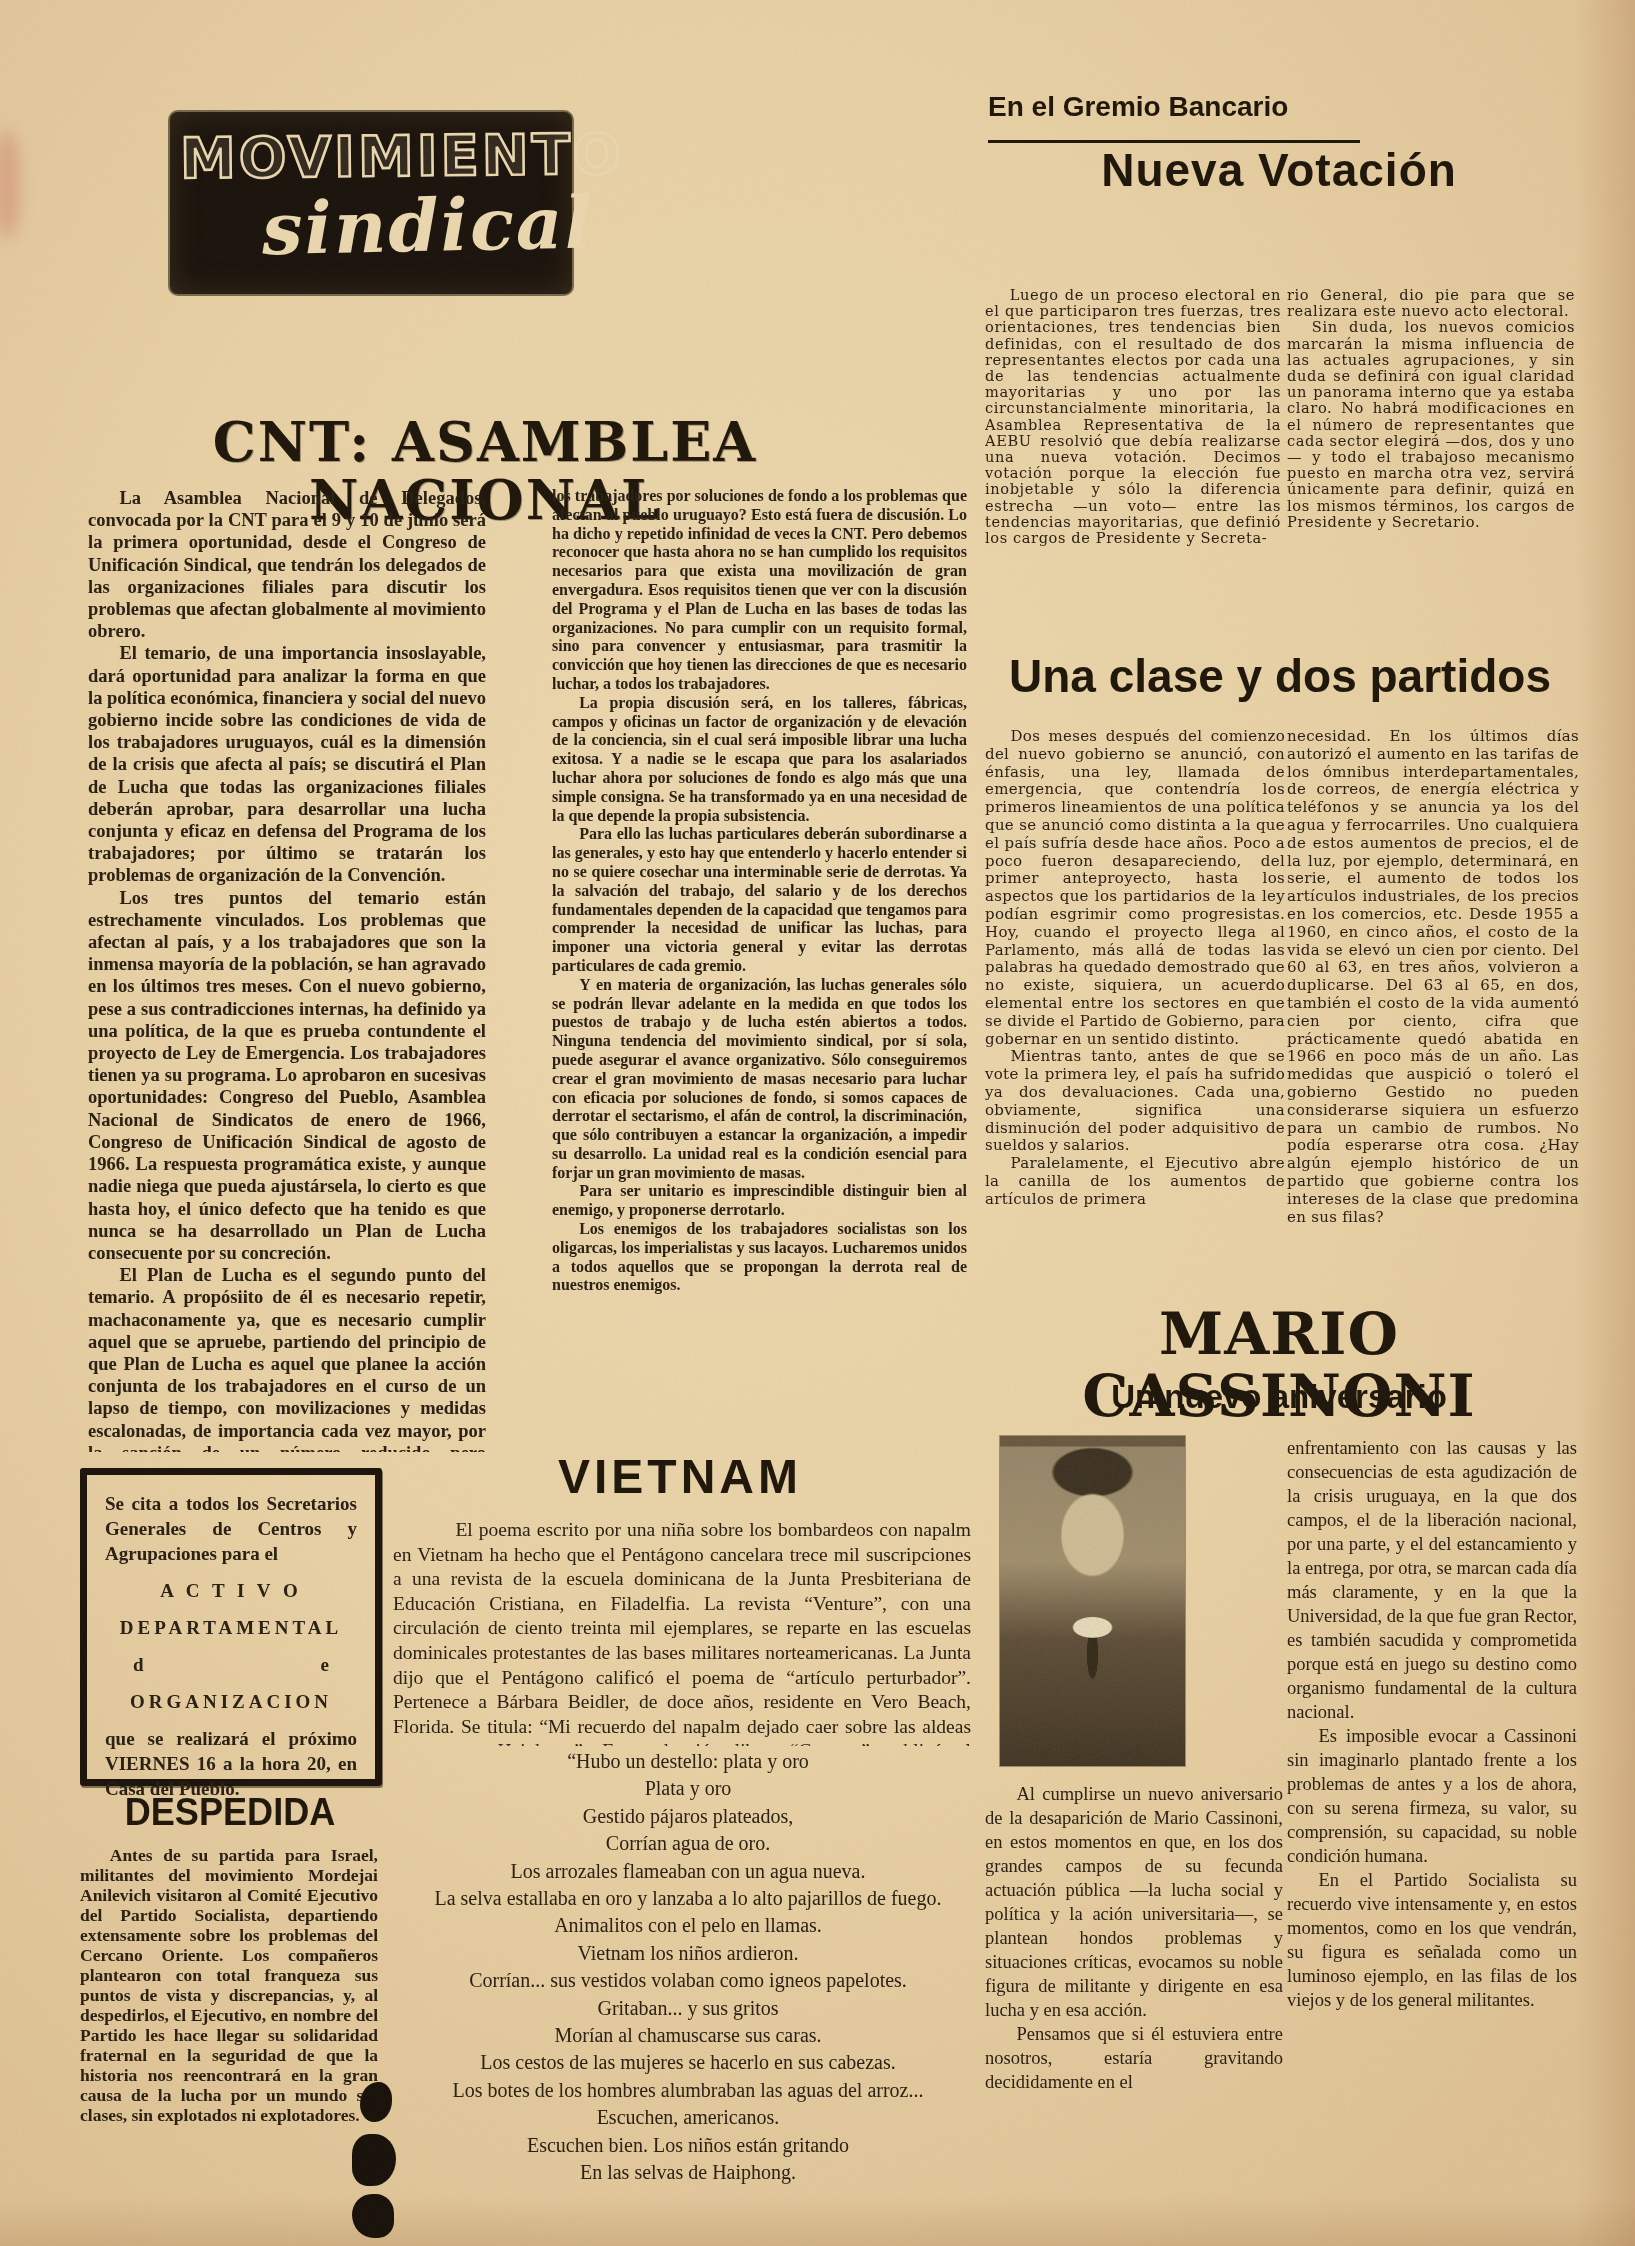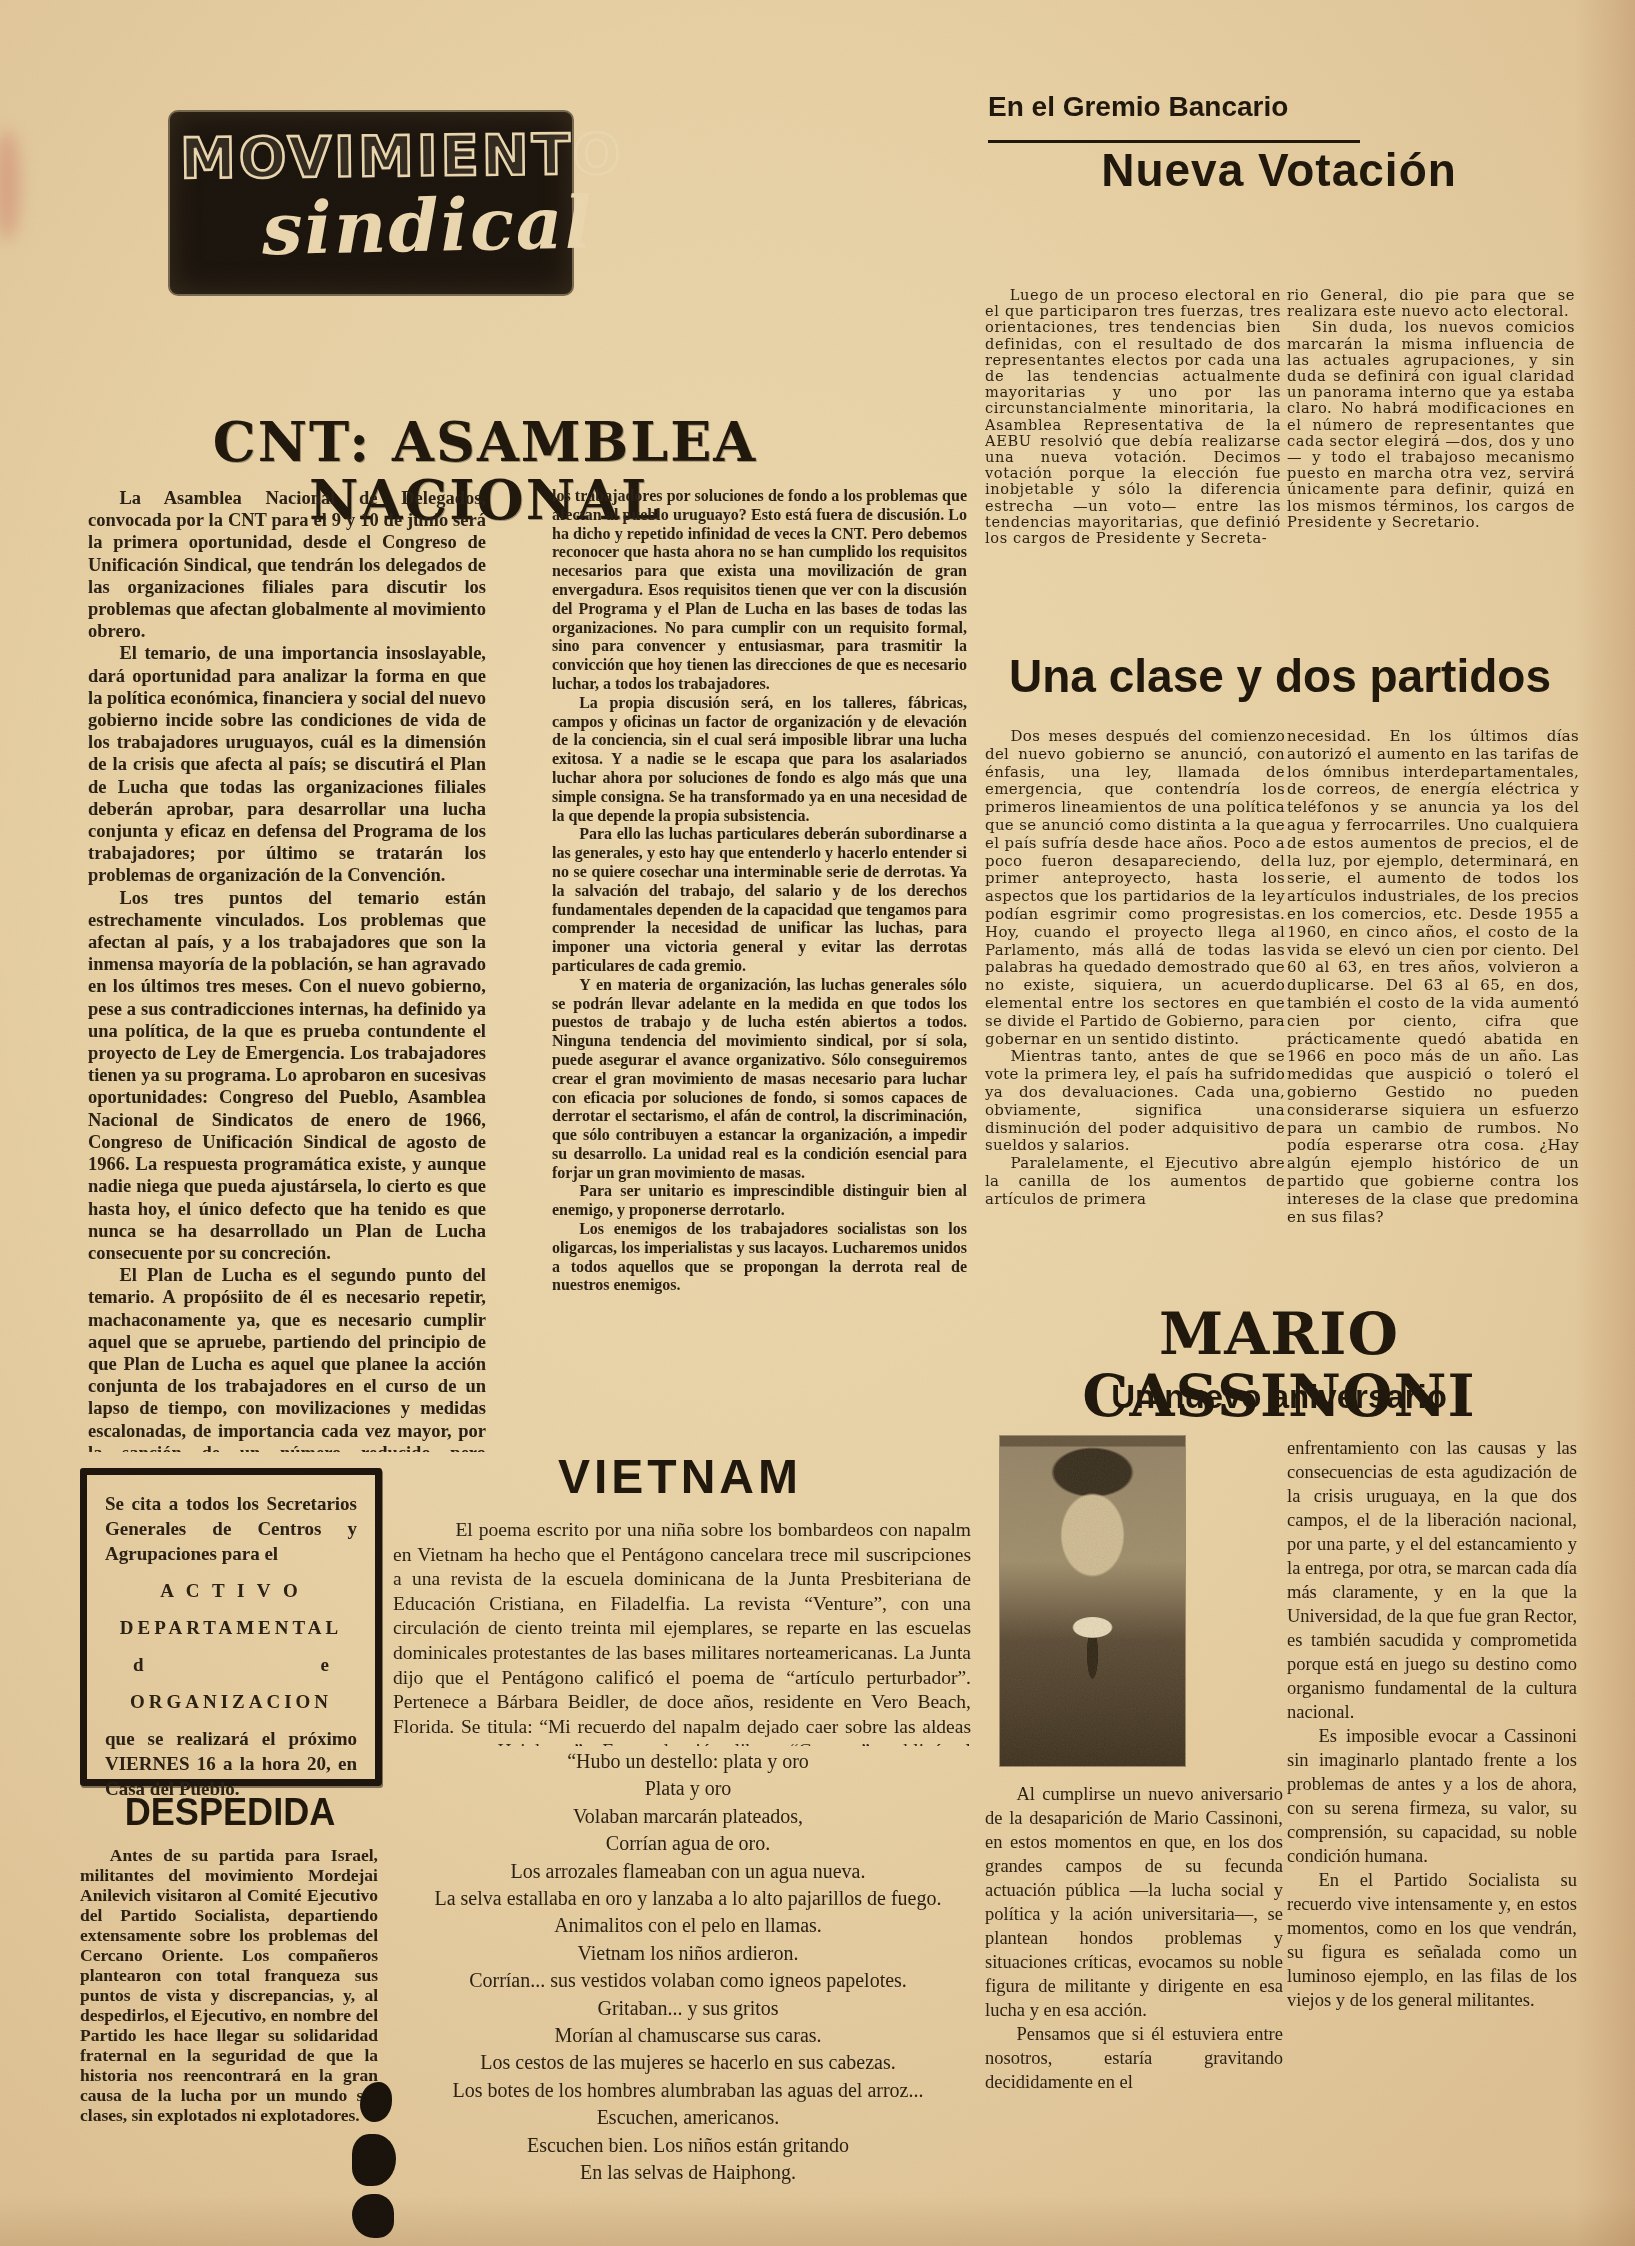--- a/index.html
+++ b/index.html
@@ -187,21 +187,21 @@
     <p>En el Partido Socialista su recuerdo vive intensamente y, en estos momentos, como en los que vendrán, su figura es señalada como un luminoso ejemplo, en las filas de los viejos y de los general militantes.</p>
   </div>
 
   <div class="h-sans hl-vietnam">VIETNAM</div>
   <div class="col viet-intro">
     <p>El poema escrito por una niña sobre los bombardeos con napalm en Vietnam ha hecho que el Pentágono cancelara trece mil suscripciones a una revista de la escuela dominicana de la Junta Presbiteriana de Educación Cristiana, en Filadelfia. La revista “Venture”, con una circulación de ciento treinta mil ejemplares, se reparte en las escuelas dominicales protestantes de las bases militares norteamericanas. La Junta dijo que el Pentágono calificó el poema de “artículo perturbador”. Pertenece a Bárbara Beidler, de doce años, residente en Vero Beach, Florida. Se titula: “Mi recuerdo del napalm dejado caer sobre las aldeas cercanas a Haiphong”. En traducción libre, “Granma” publicó el fragmento siguiente:</p>
   </div>
   <div class="poem">
     <div>“Hubo un destello: plata y oro</div>
     <div>Plata y oro</div>
-    <div>Volaban marcarán plateados,</div>
+    <div>Gestido pájaros plateados,</div>
     <div>Corrían agua de oro.</div>
     <div>Los arrozales flameaban con un agua nueva.</div>
     <div>La selva estallaba en oro y lanzaba a lo alto pajarillos de fuego.</div>
     <div>Animalitos con el pelo en llamas.</div>
     <div>Vietnam los niños ardieron.</div>
     <div>Corrían... sus vestidos volaban como igneos papelotes.</div>
     <div>Gritaban... y sus gritos</div>
     <div>Morían al chamuscarse sus caras.</div>
     <div>Los cestos de las mujeres se hacerlo en sus cabezas.</div>
     <div>Los botes de los hombres alumbraban las aguas del arroz...</div>

